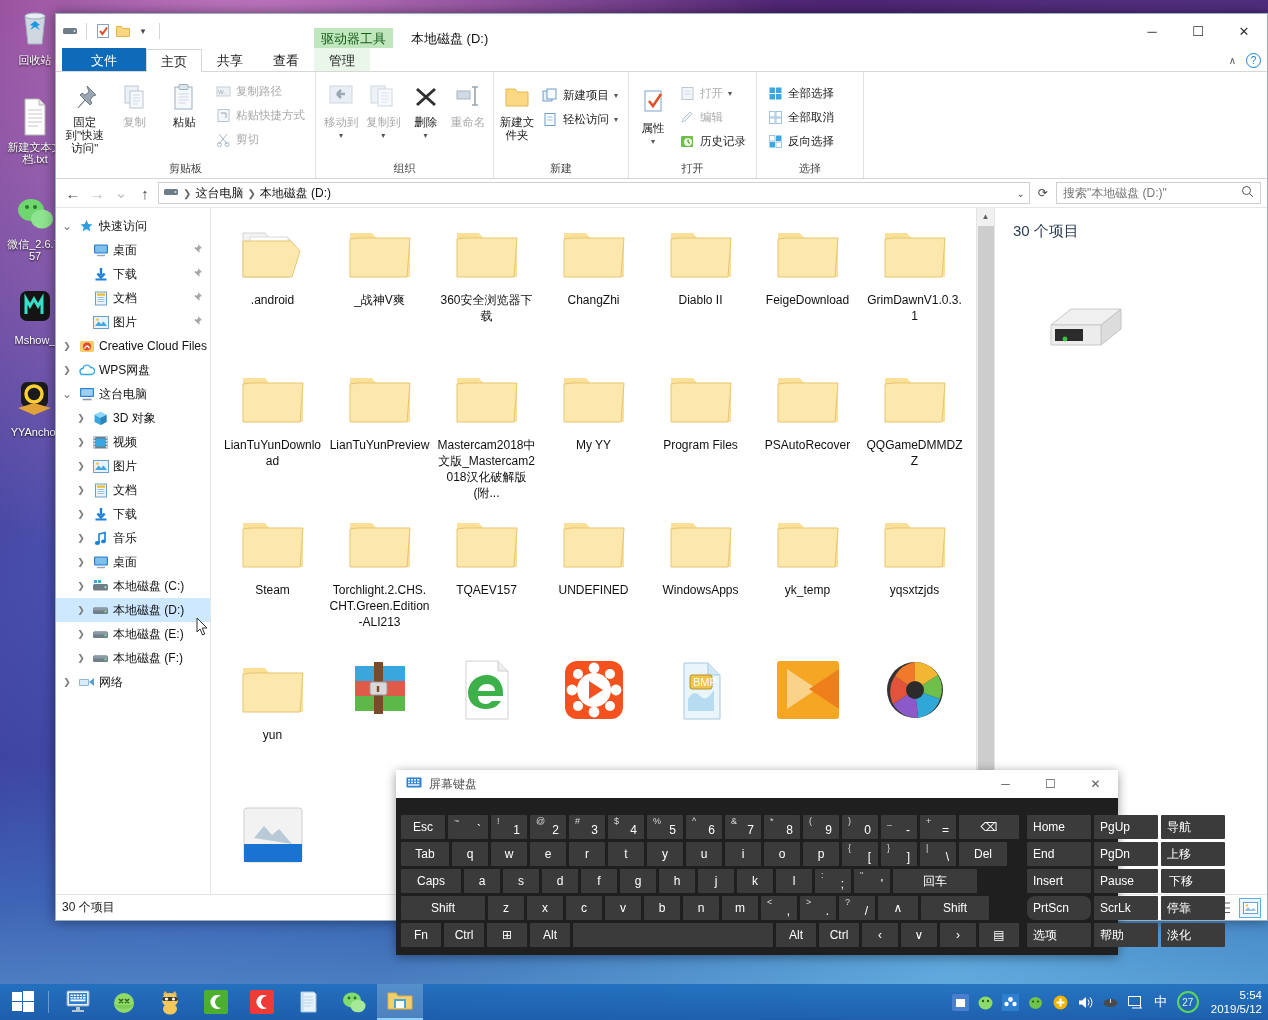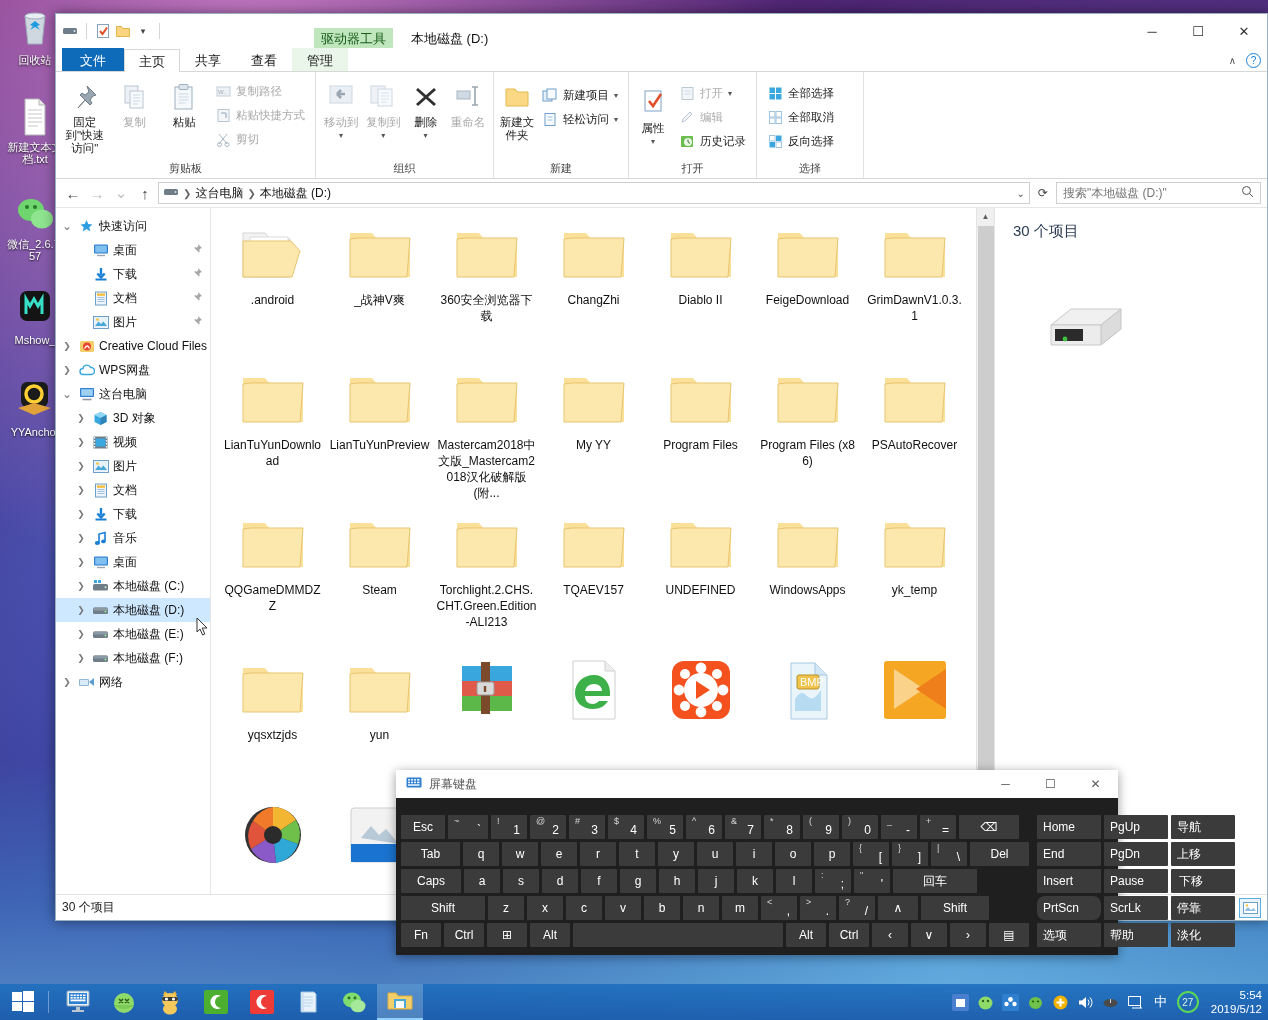--- a/index.html
+++ b/index.html
@@ -46,21 +46,21 @@
   .wintitle { position:absolute; left:355px; top:16px; font-size:13px; color:#111; }
   .winbtns { position:absolute; right:0; top:0; display:flex; height:34px; }
   .winbtns div { width:46px; height:34px; display:flex; align-items:center; justify-content:center;
     color:#333; font-size:13px; }
 
   
   .tabbar { height:24px; display:flex; align-items:flex-end; padding-left:6px;
     border-bottom:1px solid #d7d7d7; background:#fff; flex:none; position:relative;}
   .tab { height:23px; padding:0 14px; line-height:23px; font-size:13px; color:#1a1a1a;
     border:1px solid transparent; border-bottom:none; }
-  .tab.file { background:#0d6bb9; color:#fff; padding:0 17px;margin-top:25px; }
+  .tab.file { background:#0d6bb9; color:#fff; padding:0 28px;margin-top:25px; }
   .tab.active { background:#fff; border-color:#d7d7d7; position:relative; top:1px; }
   .tab.ctx { background:#eaf6e9; }
   .tabbar .right { position:absolute; right:6px; bottom:3px; display:flex; gap:10px; align-items:center; color:#1a7fd4;}
 
   
   .ribbon { height:107px; background:#fff; border-bottom:1px solid #d7d7d7;
     display:flex; flex:none; font-size:11.5px; color:#1c1c1c; }
   .rgroup { display:flex; flex-direction:column; justify-content:space-between;
     border-right:1px solid #e2e2e2; padding:3px 4px 0; position:relative;}
   .rgroup > .gtitle { text-align:center; font-size:11px; color:#444; padding-bottom:2px; }
@@ -132,21 +132,21 @@
     font-size:12px; color:#555; position:relative; }
   #osk .oskbtns { position:absolute; right:0; top:0; display:flex; }
   #osk .oskbtns div { width:45px; height:28px; display:flex; align-items:center;
     justify-content:center; color:#5a5a5a; font-size:12px; }
   #osk .kb { position:absolute; left:0; right:0; top:28px; bottom:0; background:#1f1f1f;
     padding:17px 5px 4px 5px; }
   .krow { display:flex; gap:3px; margin-bottom:3px; height:24px; }
   .key { background:#3b3b3b; color:#fff; border-radius:1px; display:flex;
     align-items:center; justify-content:center; font-size:12px; position:relative;
     flex:none; width:36px; }
-  .key.w40{width:40px;} .key.w44{width:44px;} .key.w48{width:59px;}
+  .key.w40{width:40px;} .key.w44{width:44px;} .key.w48{width:48px;}
   .key.w60{width:60px;} .key.w64{width:64px;} .key.w68{width:68px;} .key.w84{width:84px;} .key.flex{flex:1;}
   .key.dual { align-items:flex-end; justify-content:flex-end; padding:0 7px 2px 0; }
   .key .up { position:absolute; left:6px; top:1px; font-size:9px; color:#d8d8d8; }
   .gap { width:8px; flex:none; }
 
   
   #taskbar { position:absolute; left:0; bottom:0; width:1268px; height:36px;
     background:linear-gradient(180deg, rgba(30,110,190,.88), rgba(25,90,170,.92));
     display:flex; align-items:center; backdrop-filter:blur(2px); }
   #startbtn { width:46px; height:36px; display:flex; align-items:center; justify-content:center; }
@@ -908,31 +908,20 @@
           <div class="cell">
             <div class="ic">
               <svg width="66" height="56" viewBox="0 0 66 56">
                 <path d="M3 6h22l5 6h33v38H3z" fill="#fbe09a"></path>
                 <path d="M3 12h57v38H3z" fill="#fbe6a8"></path>
                 <path d="M10 14h50v36H10z" fill="#fdf0c8"></path>
                 <path d="M3 12l8-1h52l-3 39H3z" fill="#fce8ad" stroke="#e7c571"></path>
               </svg>
             </div>
             <div class="nm">Program Files</div>
-          </div>
-          <div class="cell">
-            <div class="ic">
-              <svg width="66" height="56" viewBox="0 0 66 56">
-                <path d="M3 6h22l5 6h33v38H3z" fill="#fbe09a"></path>
-                <path d="M3 12h57v38H3z" fill="#fbe6a8"></path>
-                <path d="M10 14h50v36H10z" fill="#fdf0c8"></path>
-                <path d="M3 12l8-1h52l-3 39H3z" fill="#fce8ad" stroke="#e7c571"></path>
-              </svg>
-            </div>
-            <div class="nm">Program Files (x86)</div>
           </div>
           <div class="cell">
             <div class="ic">
               <svg width="66" height="56" viewBox="0 0 66 56">
                 <path d="M3 6h22l5 6h33v38H3z" fill="#fbe09a"></path>
                 <path d="M3 12h57v38H3z" fill="#fbe6a8"></path>
                 <path d="M10 14h50v36H10z" fill="#fdf0c8"></path>
                 <path d="M3 12l8-1h52l-3 39H3z" fill="#fce8ad" stroke="#e7c571"></path>
               </svg>
             </div>

